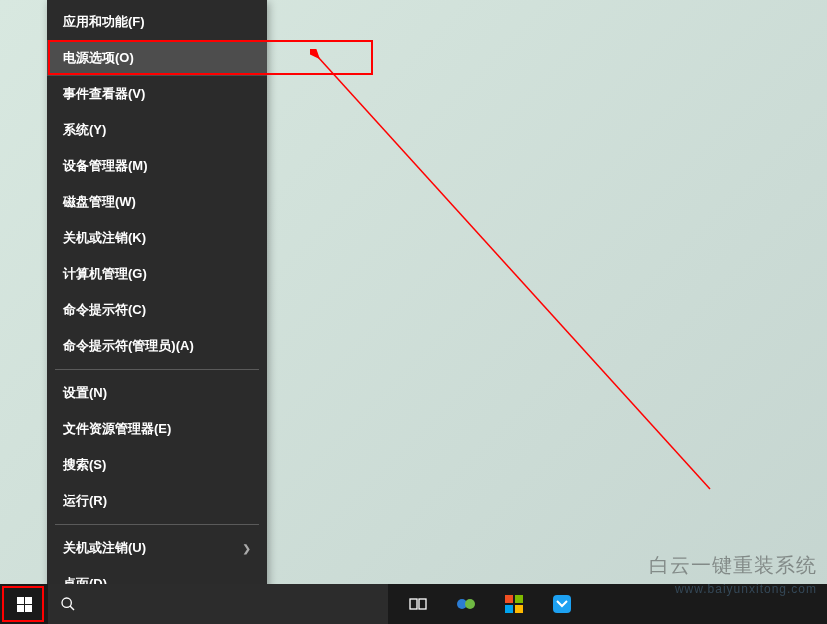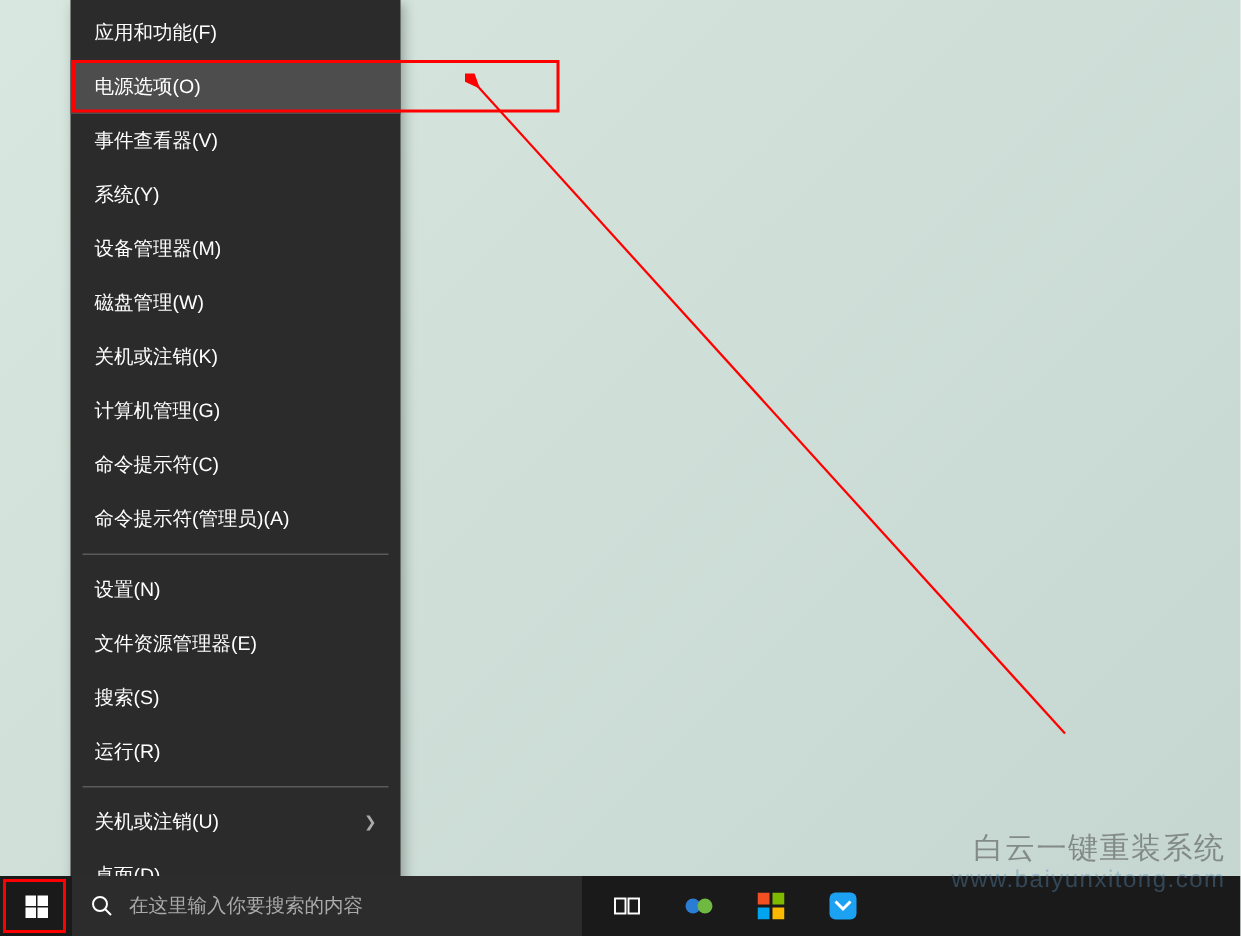--- a/index.html
+++ b/index.html
@@ -25,20 +25,21 @@
       color: #ffffff;
       padding: 4px 0;
       box-shadow: 2px 2px 8px rgba(0,0,0,0.3);
     }
     .menu-item {
       padding: 9px 16px;
       cursor: pointer;
       display: flex;
       justify-content: space-between;
       align-items: center;
+      font-weight: bold;
     }
     .menu-item.highlighted {
       background: #4d4d4d;
       align-items: center;
     }
     .separator {
       height: 1px;
       background: #5a5a5a;
       margin: 5px 8px;
     }
@@ -135,21 +136,21 @@
       color: #404040;
       font-size: 20px;
       opacity: 0.5;
       letter-spacing: 1px;
     }
     .watermark-sub {
       position: absolute;
       right: 10px;
       bottom: 28px;
       color: #5a8ab0;
-      font-size: 16px;
+      font-size: 12px;
       opacity: 0.4;
       letter-spacing: 1px;
     }
   </style>
 </head>
 <body>
 
 <div class="context-menu">
   <div class="menu-item">
     <span>应用和功能(F)</span>
@@ -211,21 +212,20 @@
         <span></span>
         <span></span>
         <span></span>
     </div>
   </div>
   <div class="search-box">
     <svg class="search-icon-svg" viewBox="0 0 24 24" fill="none" stroke="#fff" stroke-width="2">
       <circle cx="10" cy="10" r="7"></circle>
       <line x1="21" y1="21" x2="15" y2="15"></line>
     </svg>
-    <span class="search-placeholder">在这里输入你要搜索的内容</span>
   </div>
   <div class="taskbar-icons">
     <div class="taskbar-icon">
       <svg width="18" height="14" viewBox="0 0 18 14" fill="none" stroke="#fff" stroke-width="1.3">
         <rect x="1" y="2" width="7" height="10"></rect>
         <rect x="10" y="2" width="7" height="10"></rect>
       </svg>
     </div>
     <div class="taskbar-icon">
       <svg width="20" height="20" viewBox="0 0 20 20">

